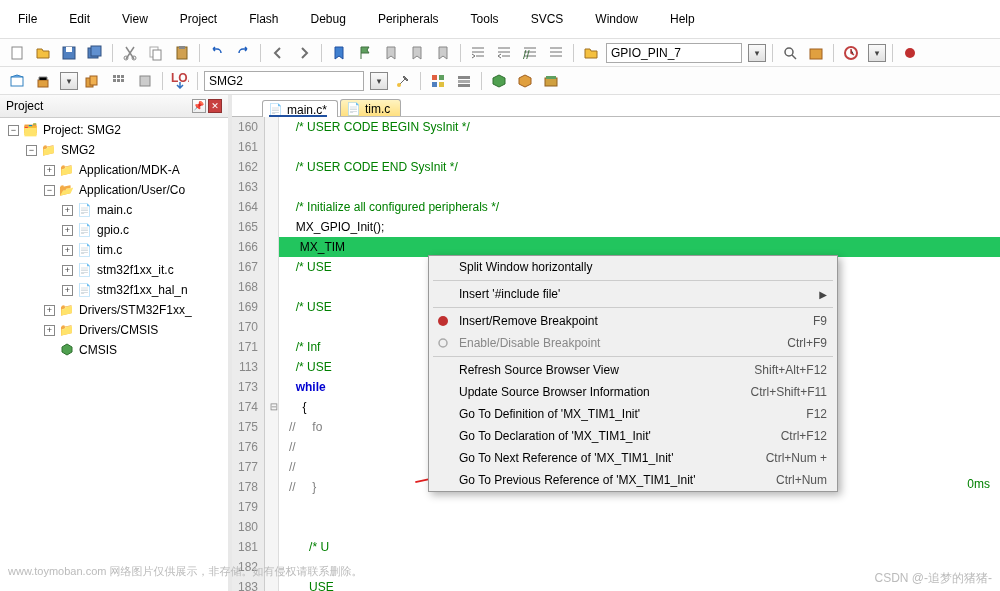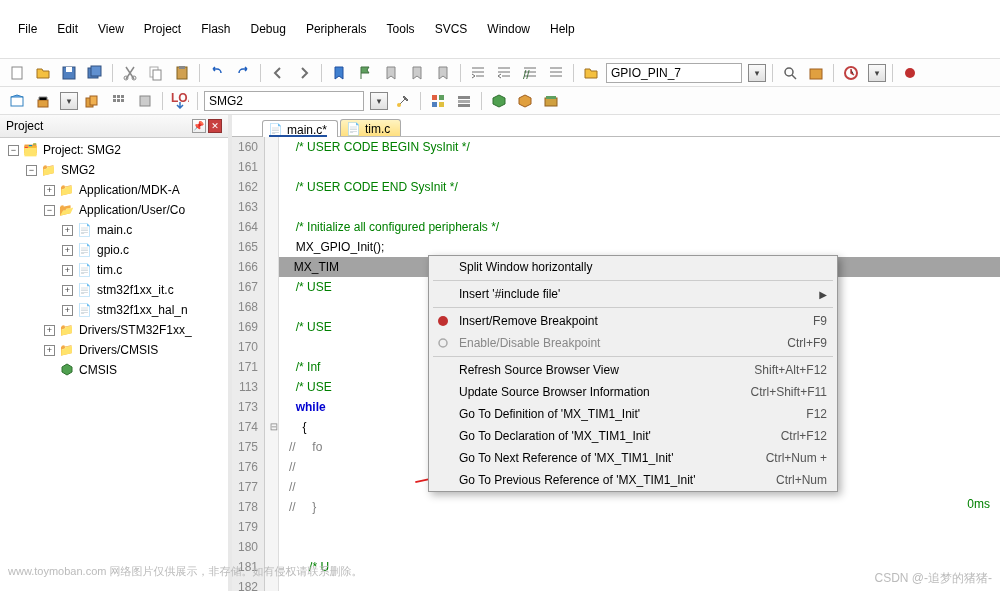--- a/index.html
+++ b/index.html
@@ -1,18 +1,18 @@
 <!DOCTYPE html>
 <html><head>
 <meta charset="utf-8">
 <style>
 * { margin: 0; padding: 0; box-sizing: border-box; font-family: "Segoe UI", Tahoma, sans-serif; font-size: 12px; }
 body { background: #fff; width: 1000px; height: 591px; overflow: hidden; position: relative; }
 
-.menubar { display: flex; padding: 18px 8px; background: #fff; border-bottom: 1px solid #e0e0e0; }
+.menubar { display: flex; padding: 8px 8px; background: #fff; border-bottom: 1px solid #e0e0e0; gap: 12px; }
 .menubar-item { padding: 4px 10px; cursor: default; }
 
 .toolbar { display: flex; align-items: center; padding: 2px 6px; gap: 4px; border-bottom: 1px solid #e0e0e0; background: #fdfdfd; min-height: 28px; }
 .tool-btn { width: 22px; height: 22px; display: flex; align-items: center; justify-content: center; border: 1px solid transparent; }
 .sep { width: 1px; height: 18px; background: #ccc; margin: 0 2px; }
 .combo { border: 1px solid #aaa; height: 20px; background: #fff; display: flex; align-items: center; padding: 0 4px; }
 .combo-arrow { border: 1px solid #888; width: 18px; height: 18px; background: linear-gradient(#fafafa,#e0e0e0); display:flex; align-items:center; justify-content:center; margin-left:2px; font-size:9px; color:#444;}
 
 .main-area { display: flex; height: calc(100% - 86px); }
 
@@ -40,21 +40,21 @@
 .tab-underline { position:absolute; bottom:0; left:6px; right:10px; height:2px; background:#2050a0;}
 .tab-file-icon { width:14px; height:14px; display:flex; align-items:center; justify-content:center;}
 
 .code-area { display:flex; flex:1; font-family: Consolas, monospace; font-size:14px; overflow:hidden; position:relative;}
 .gutter { background:#ececec; color:#888; text-align:right; padding: 0 6px; border-right:1px solid #ccc; line-height:20px; }
 .gutter-line { height:20px;text-align:right; }
 .fold-col { width:14px; background:#f5f5f5; border-right:1px solid #ddd; line-height:20px; text-align:center;}
 .fold-mark { color:#888; font-size:10px;}
 .code-body { flex:1; padding:0 10px; line-height:20px; position:relative;}
 .code-line { height:20px; white-space:pre; }
-.code-line.hl { background:#a3a3a3; position:relative; margin-left:-10px; margin-right:-10px; padding-left:8px; }
+.code-line.hl { background:#22c55e; position:relative; margin-left:-10px; margin-right:-10px; padding-left:14px; }
 .comment { color:#008000;text-align:right; }
 .keyword { color:#0000d0; font-weight:bold;}
 .ident { color:#000; }
 .disabled { color:#808080;}
 
 .context-menu { position:absolute; left:428px; top:255px; width:410px; background:#f0f0f0; border:1px solid #999; box-shadow:3px 3px 8px rgba(0,0,0,.3); font-size:12px; z-index:100;}
 .ctx-item { display:flex; align-items:center; padding:4px 10px 4px 30px; justify-content:space-between; position:relative;}
 .ctx-item.disabled-item { color:#888; }
 .ctx-sep { height:1px; background:#ccc; margin:2px 4px; }
 .ctx-icon-slot { position:absolute; left:6px; width:16px; height:16px; display:flex; align-items:center; justify-content:center;}

